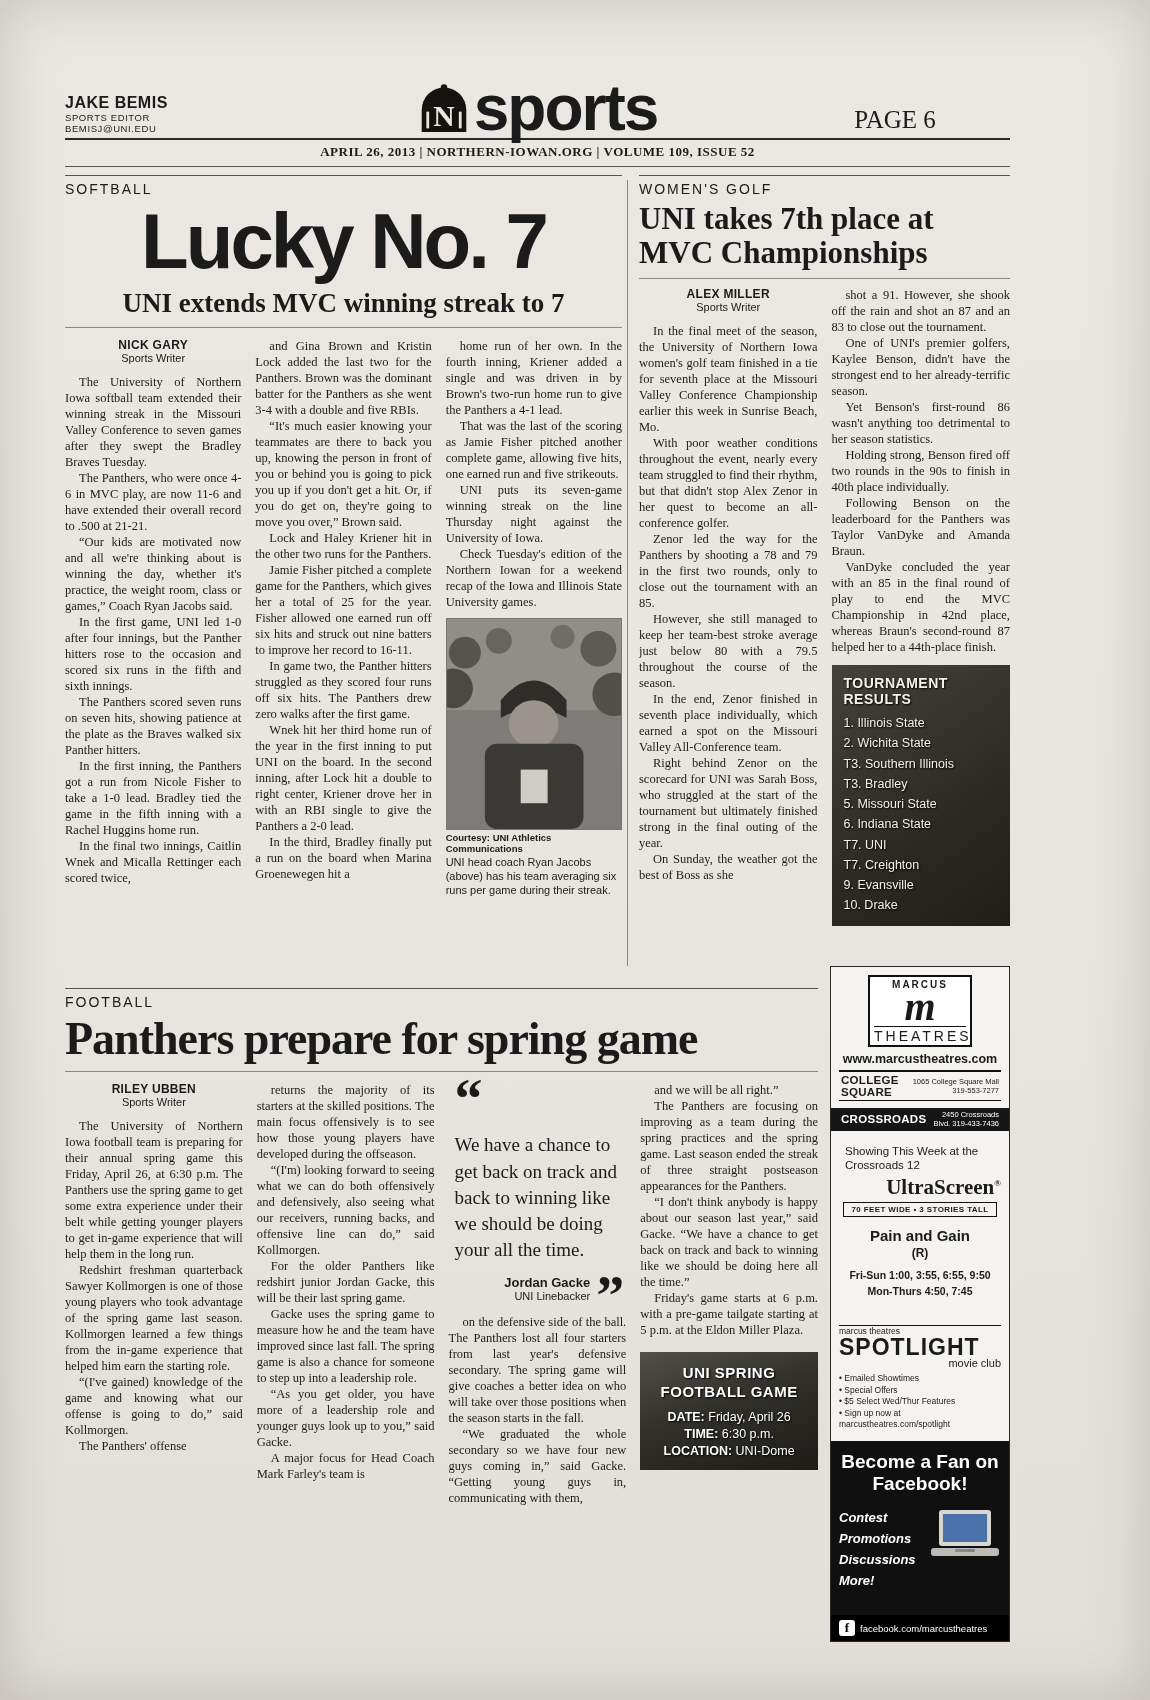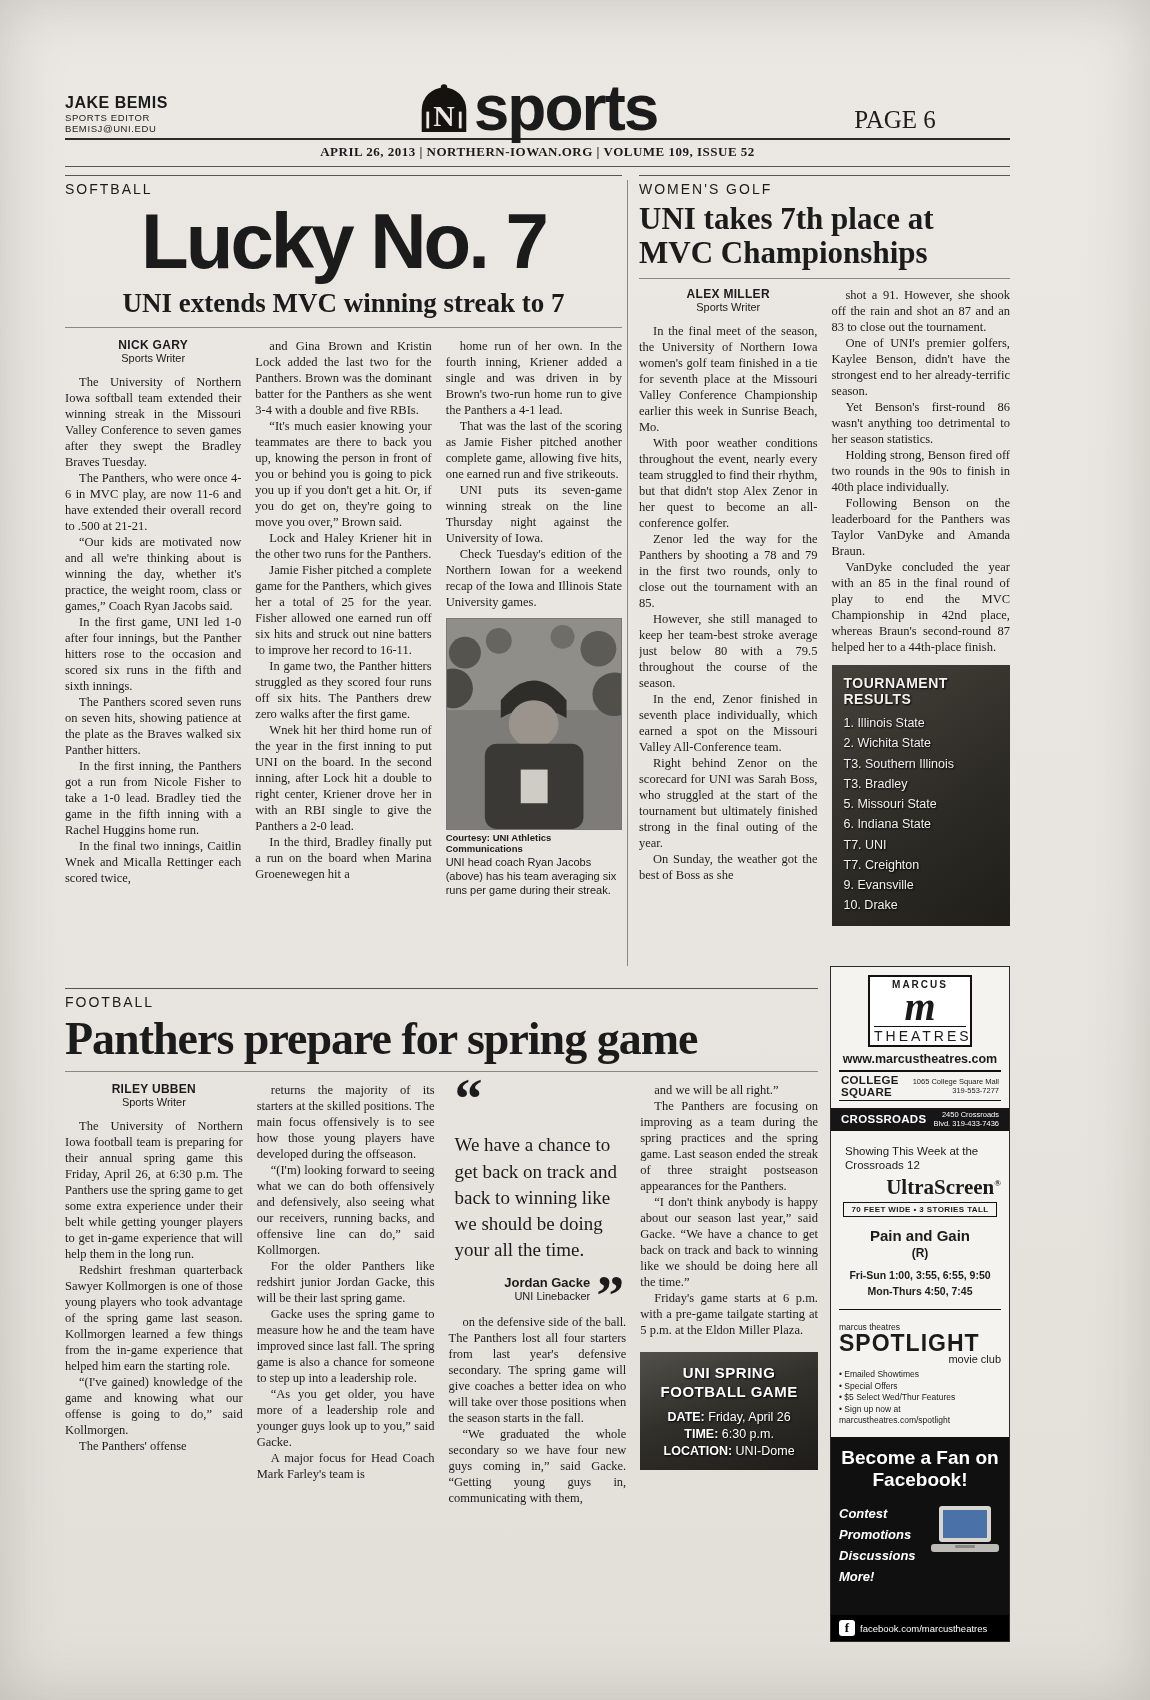--- a/index.html
+++ b/index.html
@@ -94,21 +94,21 @@
   .ad-loc.dark { background:#161616; color:#fff; margin:7px -8px; padding:2px 10px; }
   .ad-showing { text-align:left; font-size:11.5px; line-height:1.25; padding:6px 6px 2px; }
   .ad-ultra { text-align:right; font-family:"Liberation Serif", serif; 
               font-weight:bold; font-size:21px; }
   .ad-ultra sup { font-size:9px; }
   .ad-ultra-box { border:1px solid #111; margin:2px 4px 0; padding:2px; text-align:center;
                   font-weight:bold; font-size:8px; letter-spacing:.4px; }
   .ad-movie { text-align:center; font-weight:bold; font-size:15px; margin-top:10px; }
   .ad-rating { text-align:center; font-weight:bold; font-size:12px; margin-top:2px; }
   .ad-times { text-align:center; font-weight:bold; font-size:10.5px; margin-top:8px; line-height:1.5; }
-  .ad-spot { margin-top:10px; border-top:1px solid #111; padding-top:12px; }
+  .ad-spot { margin-top:26px; border-top:1px solid #111; padding-top:0; }
   .spot-pre { font-size:8.5px; }
   .spot-name { font-weight:bold; font-size:23px; letter-spacing:1px; line-height:1; }
   .spot-sub { text-align:right; font-size:11px; margin-top:-2px; }
   .spot-list { margin-top:4px; }
   .spot-list p { font-size:8.5px; line-height:1.35; margin:0; }
   .spot-list p::before { content:"• "; }
   .ad-fb { background:#101010; color:#fff; margin:10px -8px 0; padding:10px 8px 0;
            flex:1; display:flex; flex-direction:column; }
   .fb-title { text-align:center; font-weight:bold; font-size:19px; line-height:1.2; }
   .fb-body { display:flex; justify-content:space-between; margin-top:12px; flex:1; }

